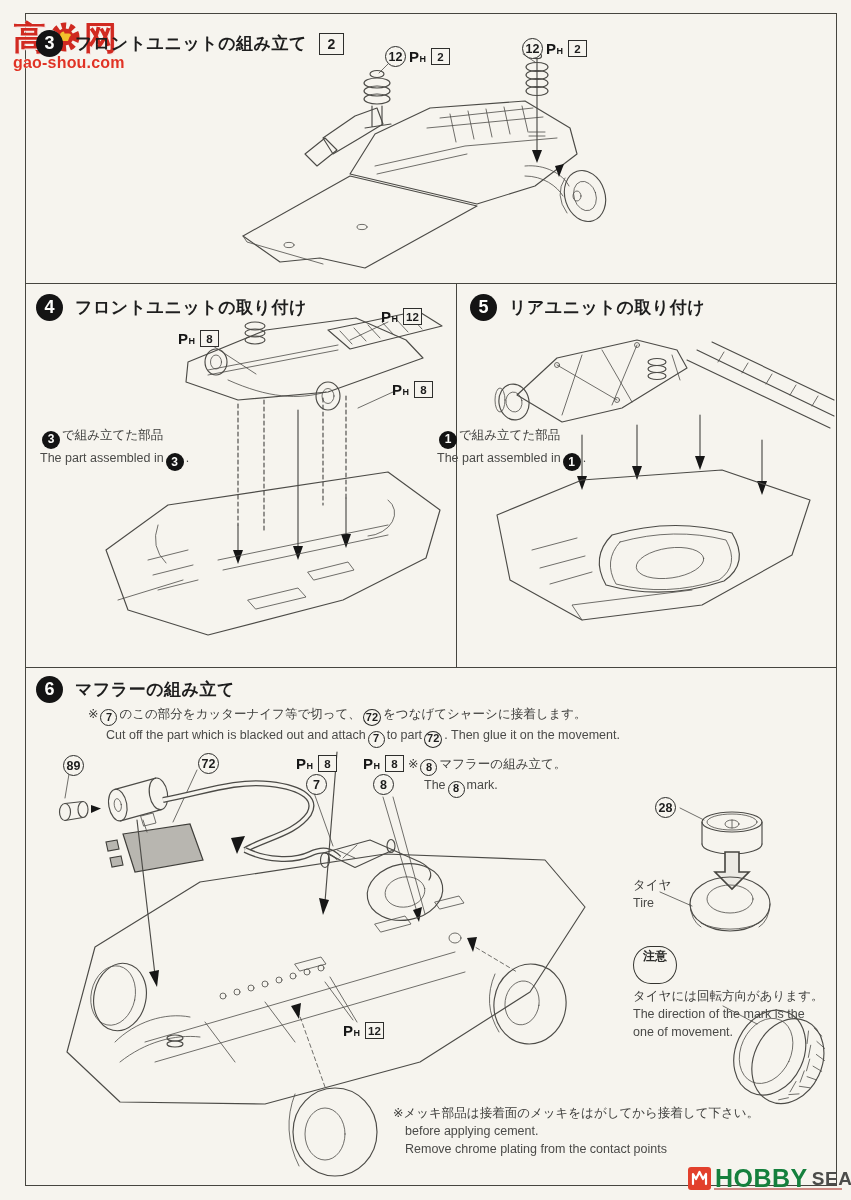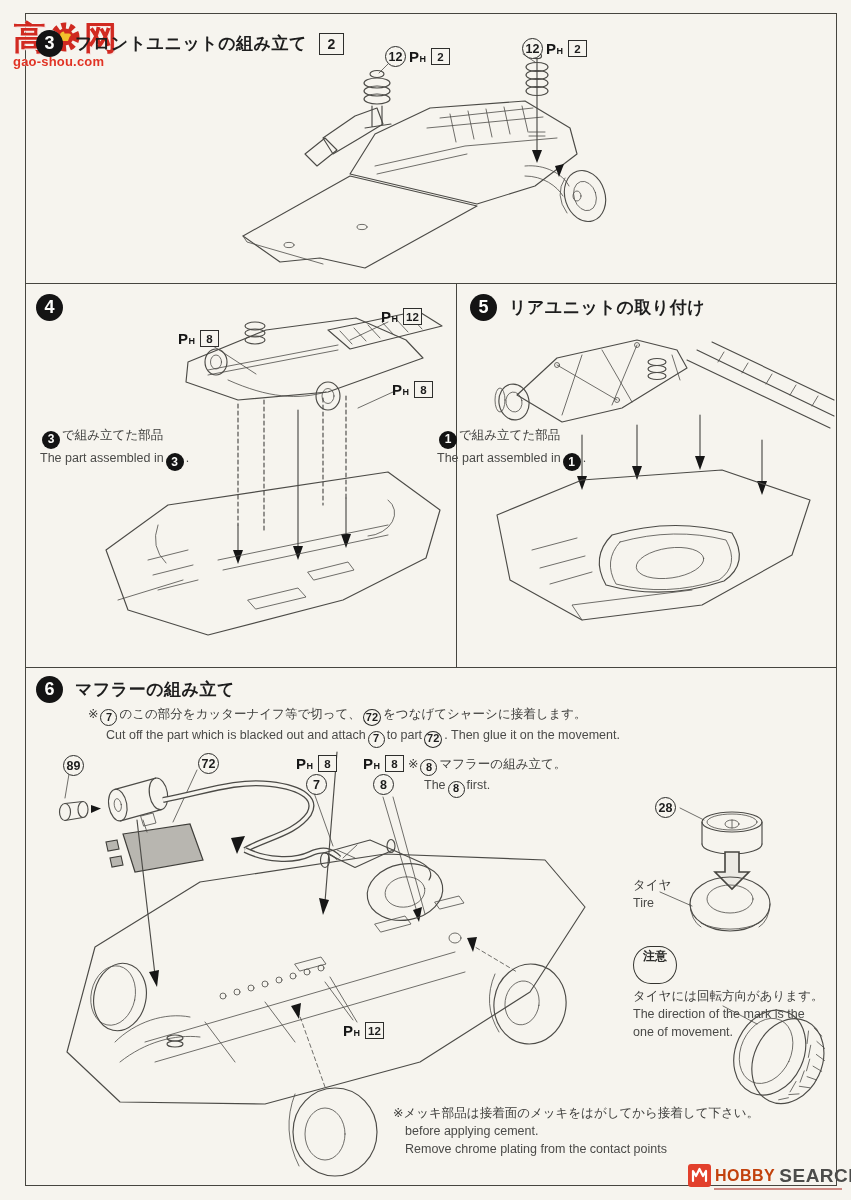--- a/index.html
+++ b/index.html
@@ -53,25 +53,25 @@
   .note{font-size:12.5px;color:#3d3d3b;line-height:1.45;white-space:nowrap;}
   .note .en{color:#4a4a48;}
   .cautionbadge{
     display:inline-block;border:1.4px solid #34342f;border-radius:50%/62%;
     padding:1px 9px 18px;font-size:12px;font-weight:bold;color:#2c2c2a;
   }
 
   
   .wm{display:flex;align-items:flex-end;gap:2px;line-height:1;}
   .wm .cn{font-size:33px;font-weight:900;color:#d12a21;text-shadow:0 0 2px #fff,1px 1px 0 #f7d9d6;}
-  .wm-url{font-size:13px;font-weight:bold;color:#e03326;letter-spacing:.2px;text-shadow:0 0 1px #ffe;}
+  .wm-url{font-size:16px;font-weight:bold;color:#e03326;letter-spacing:.2px;text-shadow:0 0 1px #ffe;}
 
   
   .brand{display:flex;align-items:center;gap:4px;}
-  .brand .b1{font-size:16px;font-weight:bold;color:#c2410c;letter-spacing:.5px;}
+  .brand .b1{font-size:25px;font-weight:bold;color:#15803d;letter-spacing:.5px;}
   .brand .b2{font-size:19px;font-weight:bold;color:#4c4c4a;letter-spacing:.5px;}
 
   svg.line{overflow:visible;}
   svg.line *{vector-effect:non-scaling-stroke;}
   .stroke{stroke:#4c4b47;stroke-width:1.15;fill:none;stroke-linecap:round;stroke-linejoin:round;}
   .stroke.thin{stroke-width:.8;}
   .dash{stroke-dasharray:4 3;}
   .fillme{fill:#161616;stroke:none;}
 </style>
 </head>
@@ -155,20 +155,21 @@
   <span class="circ">12</span>
   <span class="ph">
       <span class="p">P</span>
       <span class="h">H</span>
     </span>
   <span class="sqbox">2</span>
 </div>
 
 <div class="abs" style="left:36px;top:294px;display:flex;align-items:center;gap:12px;">
   <div class="stepnum">4</div>
+  <div class="steptitle">フロントユニットの取り付け</div>
 </div>
 
 <svg class="abs line" style="left:88px;top:300px;" width="372" height="365" viewBox="0 0 372 365">
 
   <path class="stroke" d="M240,30 L330,11 L354,26 L262,49 Z"></path>
   <path class="stroke thin" d="M252,31 l12,13 M266,28 l12,13 M280,25 l12,13 M294,22 l12,13 M308,19 l12,13 M322,16 l12,13"></path>
 
   <path class="stroke" d="M100,62 L178,30 L268,18 L318,40 L335,58 L240,92 L150,100 L98,82 Z"></path>
   <path class="stroke thin" d="M120,70 L250,45 M120,75 L250,50"></path>
   <ellipse class="stroke" cx="128" cy="62" rx="11" ry="13"></ellipse>
@@ -397,21 +398,21 @@
         <span class="p">P</span>
         <span class="h">H</span>
       </span>
       <span class="sqbox">8</span>
     </span>
   <span class="circ">8</span>
 </div>
 
 <div class="abs note" style="left:408px;top:755px;">
   <div><span>※</span><span class="circ inline">8</span><span>マフラーの組み立て。</span></div>
-  <div class="en" style="padding-left:16px;"><span>The</span><span class="circ inline">8</span><span>first.</span></div>
+  <div class="en" style="padding-left:16px;"><span>The</span><span class="circ inline">8</span><span>mark.</span></div>
 </div>
 
 <div class="abs phlabel" style="left:343px;top:1022px;">
   <span class="ph">
       <span class="p">P</span>
       <span class="h">H</span>
     </span>
   <span class="sqbox">12</span>
 </div>
 

